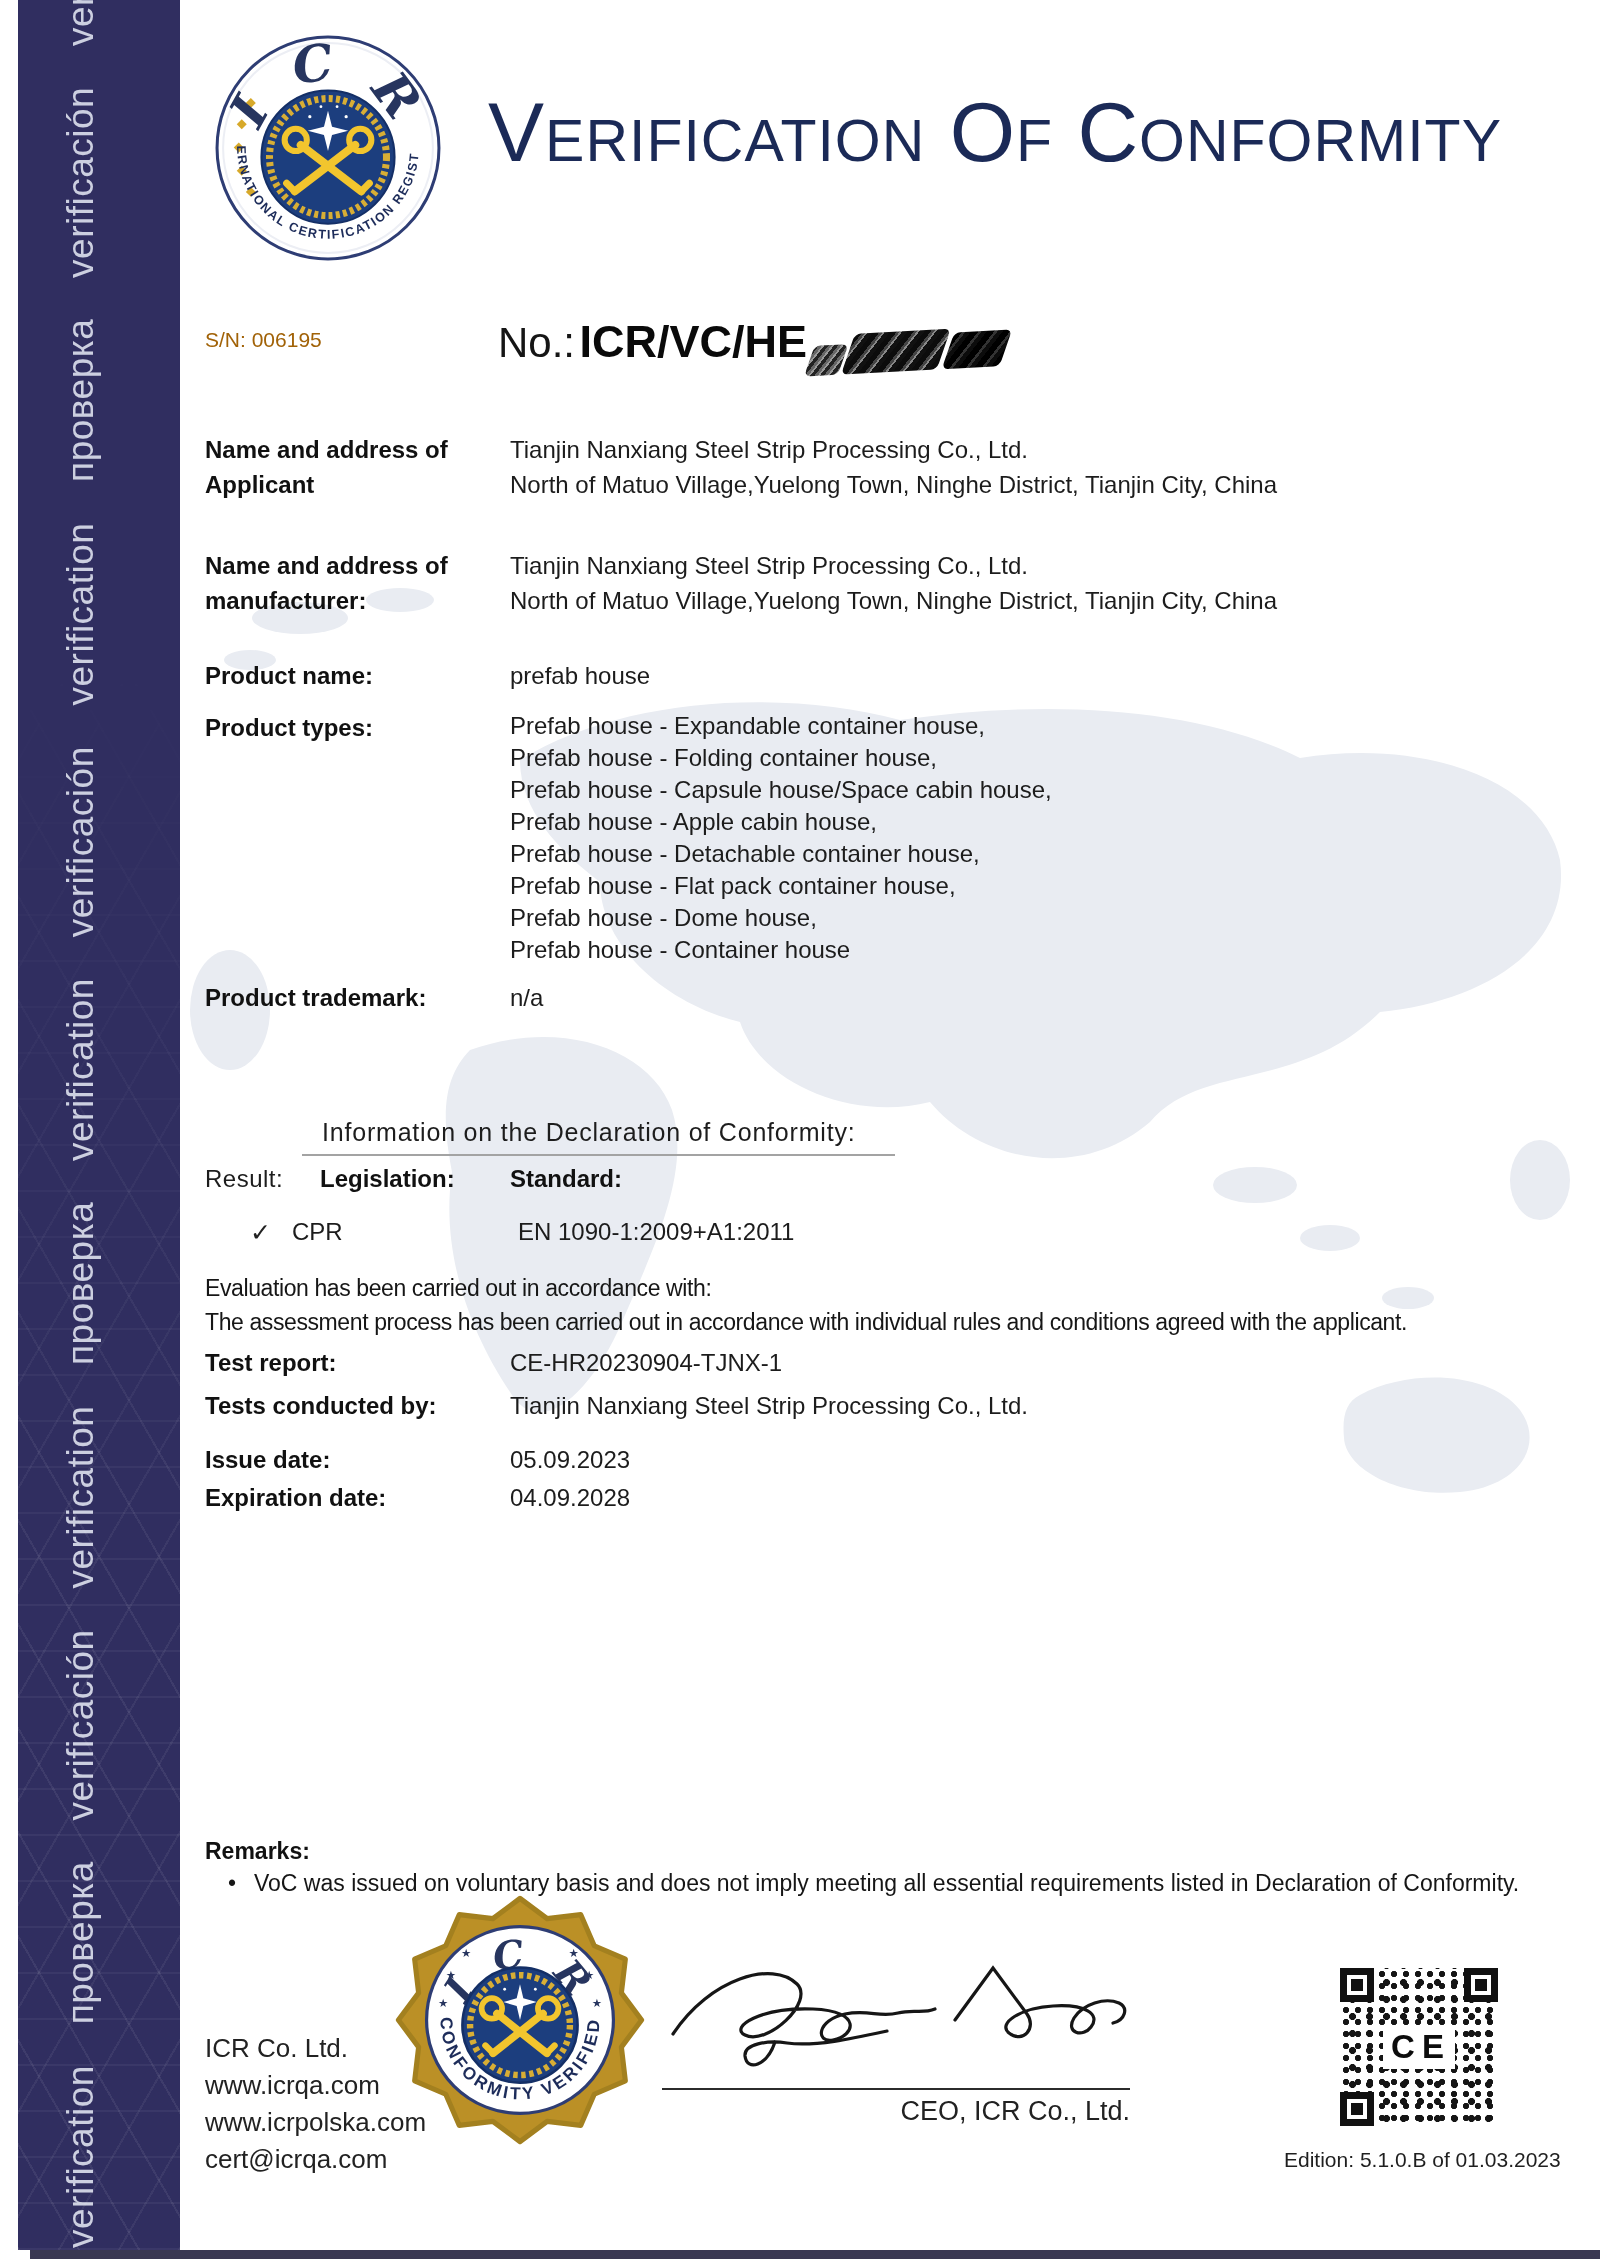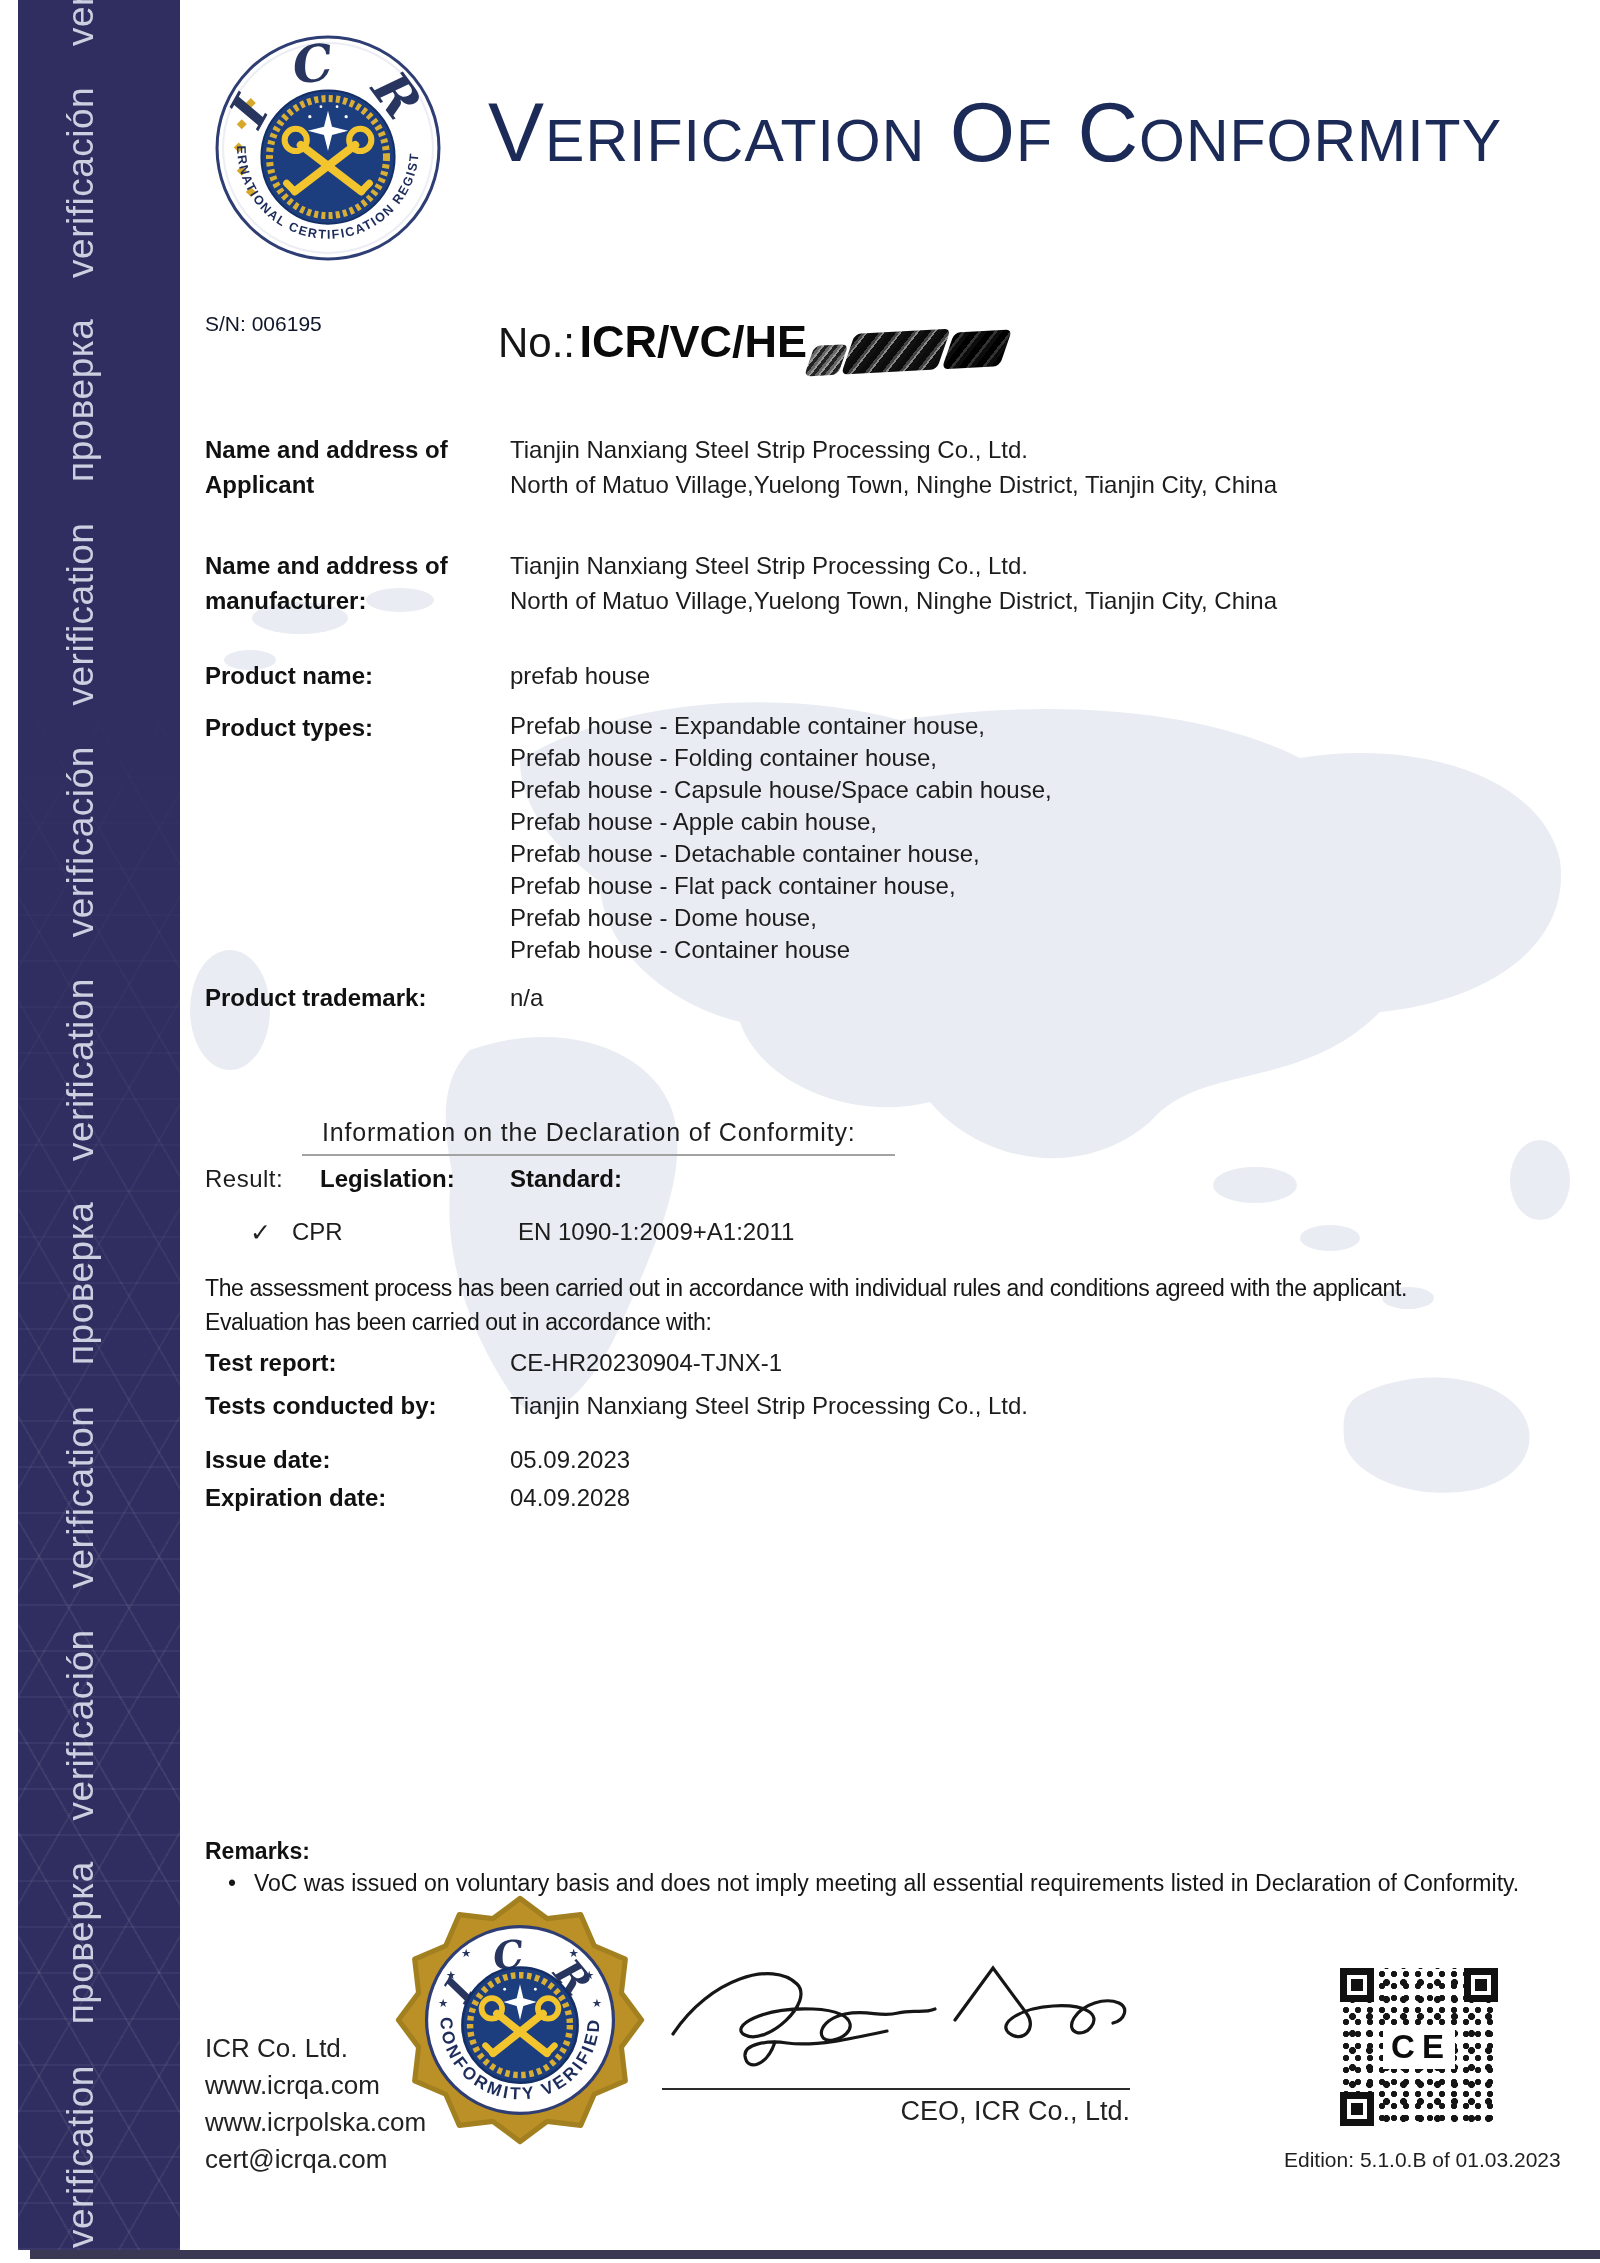--- a/index.html
+++ b/index.html
@@ -33,21 +33,21 @@
   }
   
   .map-svg{position:absolute; left:0; top:0; z-index:1;}
   
   .logo-svg{position:absolute; left:212px; top:32px; z-index:4;}
   .page-title{
     position:absolute; left:452px; top:84px; width:1140px; z-index:4;
     font-variant:small-caps; font-size:84px; font-weight:400;
     letter-spacing:1px; color:#1b2a57; white-space:nowrap;margin-left:36px;
   }
-  .sn{position:absolute; left:205px; top:312px; font-size:21px; color:#0f172a; z-index:4;}
+  .sn{position:absolute; left:205px; top:328px; font-size:21px; color:#a16207; z-index:4;}
   .no-line{position:absolute; left:498px; top:316px; z-index:4; white-space:nowrap;}
   .no-line .no-label{font-size:42px; font-weight:400; color:#151515;}
   .no-line .no-value{font-size:45px; font-weight:800; color:#0a0a0a; letter-spacing:0;}
   .redact{display:inline-block; vertical-align:middle; margin-left:2px; transform:rotate(-3deg);}
   .redact i{display:inline-block; border-radius:6px; transform:skewX(-22deg);}
   .redact .r1{width:34px; height:30px; margin-right:5px;
     background:repeating-linear-gradient(115deg,#222 0 4px,#666 4px 7px,#999 7px 9px);}
   .redact .r2{width:96px; height:40px; margin-right:4px;
     background:repeating-linear-gradient(115deg,#0c0c0c 0 6px,#444 6px 9px,#888 9px 11px,#111 11px 16px);}
   .redact .r3{width:58px; height:36px;
@@ -206,22 +206,22 @@
 
   <div class="doc-table-title">Information on the Declaration of Conformity:</div>
   <div class="col-result">Result:</div>
   <div class="col-leg">Legislation:</div>
   <div class="col-std">Standard:</div>
   <div class="chk">✓</div>
   <div class="chk-leg">CPR</div>
   <div class="chk-std">EN 1090-1:2009+A1:2011</div>
 
   <div class="para">
+    <div>Evaluation has been carried out in accordance with:</div>
     <div>The assessment process has been carried out in accordance with individual rules and conditions agreed with the applicant.</div>
-    <div>Evaluation has been carried out in accordance with:</div>
   </div>
 
   <div class="lbl" style="top:1345px">Test report:</div>
   <div class="val" style="top:1345px">CE-HR20230904-TJNX-1</div>
   <div class="lbl" style="top:1388px">Tests conducted by:</div>
   <div class="val" style="top:1388px">Tianjin Nanxiang Steel Strip Processing Co., Ltd.</div>
 
   <div class="lbl" style="top:1442px">Issue date:</div>
   <div class="val" style="top:1442px">05.09.2023</div>
   <div class="lbl" style="top:1480px">Expiration date:</div>

